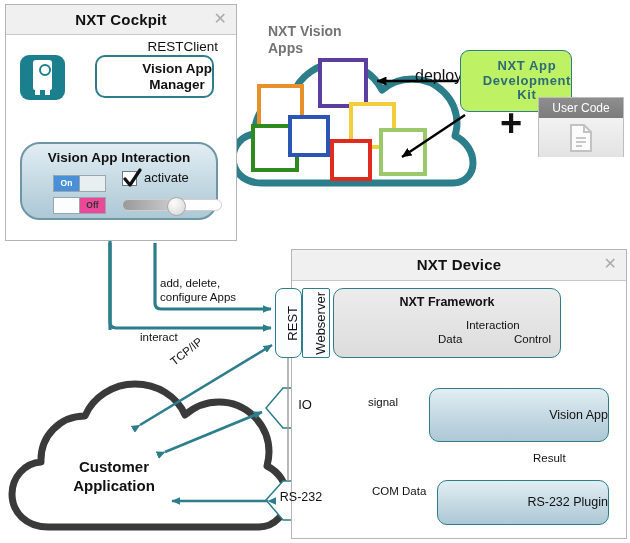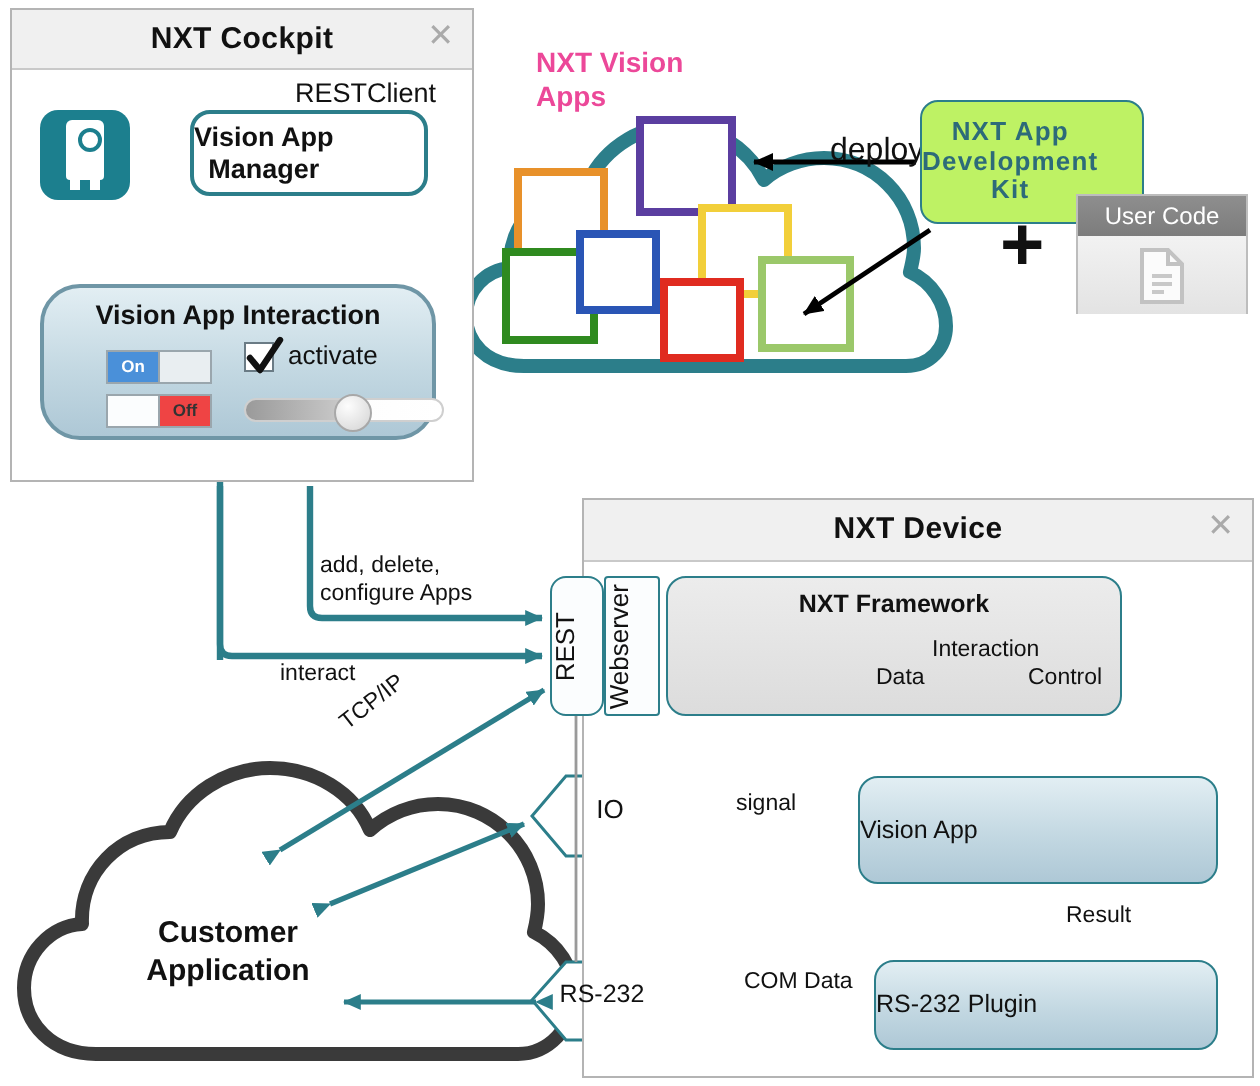--- a/index.html
+++ b/index.html
@@ -16,21 +16,21 @@
   .win-title-text{position:absolute;left:0;right:0;top:6px;text-align:center;
                   font-size:15px;font-weight:bold;color:#111;letter-spacing:.2px;}
   .win-close{position:absolute;right:9px;top:5px;font-size:16px;color:#aaa;line-height:18px;}
 
   #cockpit-window{left:5px;top:4px;width:232px;height:237px;}
   #device-window{left:291px;top:249px;width:336px;height:290px;}
   #device-window .win-title{height:31px;}
 
   
   .rbox{position:absolute;box-sizing:border-box;border:2px solid #2c7e8a;
-        border-radius:10px;display:flex;align-items:center;justify-content:flex-start;
+        border-radius:10px;display:flex;align-items:center;justify-content:flex-end;
         text-align:center;line-height:1.15;}
   .grad-box{background:linear-gradient(180deg,#e2eef3 0%,#c3d8e2 55%,#aec8d6 100%);border-radius:20px;}
 
   #rest-client-label{position:absolute;left:88px;top:39px;width:130px;text-align:right;
                      font-size:13.5px;color:#111;}
   #vision-app-manager{left:95px;top:55px;width:119px;height:43px;background:#fff;
                       font-size:13.5px;font-weight:bold;color:#111;}
   #vision-app-interaction{left:20px;top:142px;width:198px;height:78px;
                           border:2px solid #6f96a6;}
   #vai-title{position:absolute;left:0;right:0;top:6px;text-align:center;
@@ -49,41 +49,41 @@
   
   .toggle{position:absolute;width:53px;height:17px;border:1px solid #9aa6ad;
           background:#f4f7f9;box-sizing:border-box;display:flex;}
   .toggle .seg{flex:1;display:flex;align-items:center;justify-content:center;
                font-size:8.5px;font-weight:bold;}
   #toggle-on{left:31px;top:31px;}
   #toggle-on .on{background:#4a90d9;color:#fff;border-right:1px solid #9aa6ad;}
   #toggle-on .blank{background:#e9eef1;}
   #toggle-off{left:31px;top:53px;}
   #toggle-off .blank{background:#fbfdfe;border-right:1px solid #9aa6ad;}
-  #toggle-off .off{background:#ef4444;color:#333;}
+  #toggle-off .off{background:#ec4899;color:#333;}
 
   
   #checkbox-row{position:absolute;left:100px;top:27px;display:flex;align-items:center;gap:7px;}
   #activate-checkbox{width:15px;height:15px;background:#fff;border:1px solid #6a7b85;
                      position:relative;box-sizing:border-box;}
   #activate-checkbox svg{position:absolute;left:-1px;top:-5px;}
   #activate-label{font-size:13px;color:#111;}
 
   
   #slider{position:absolute;left:100px;top:55px;width:100px;height:12px;
           border-radius:6px;background:linear-gradient(90deg,#9a9a9a 0%,#c8c8c8 48%,#fdfdfd 50%,#ffffff 100%);
           border:1px solid #cfcfcf;box-sizing:border-box;}
   #slider-knob{position:absolute;left:44px;top:-3px;width:17px;height:17px;border-radius:50%;
                background:radial-gradient(circle at 35% 30%,#fdfdfd,#d3d3d3);
                border:1px solid #a8a8a8;}
 
   
   .plain{position:absolute;font-size:12.5px;color:#111;}
   #vision-apps-label{left:268px;top:23px;width:110px;font-size:14px;font-weight:bold;
-                     line-height:1.2;color:#ec4899;}
+                     line-height:1.2;color:#737373;}
   #deploy-label{left:415px;top:67px;font-size:16px;}
   #plus-sign{position:absolute;left:500px;top:108px;font-size:38px;font-weight:bold;
              color:#111;line-height:30px;}
 
   #sdk-box{left:460px;top:50px;width:112px;height:62px;background:#bef264;
            border:1.5px solid #2c7e8a;border-radius:9px;
            font-size:13px;font-weight:bold;color:#2d6b79;letter-spacing:.6px;}
 
   
   #user-code{position:absolute;left:538px;top:97px;width:86px;height:60px;

